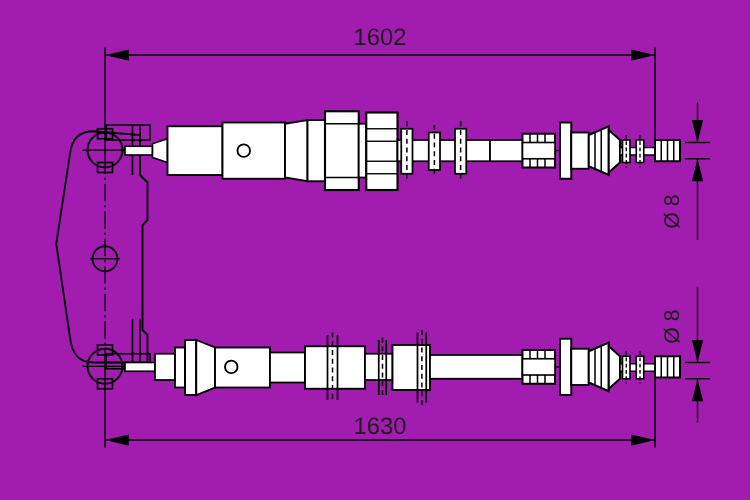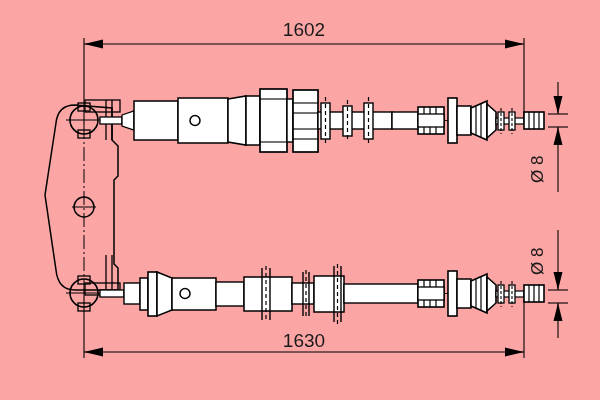--- a/index.html
+++ b/index.html
@@ -1,18 +1,18 @@
 <!DOCTYPE html>
 <html><head>
 <meta charset="utf-8">
 <style>
   html,body{margin:0;padding:0;background:#ffffff;}
   body{width:600px;height:400px;overflow:hidden;
        font-family:"Liberation Sans", sans-serif;}
-  #sheet{position:relative;width:600px;height:400px;background:#fca5a5;}
+  #sheet{position:relative;width:600px;height:400px;background:#a21caf;}
   svg{display:block;}
   .dimtext{font-family:"Liberation Sans", sans-serif;font-size:19px;fill:#1a1a1a;}
   .dimtext-small{font-family:"Liberation Sans", sans-serif;font-size:17px;fill:#1a1a1a;}
 </style>
 </head>
 <body>
 
 <div id="sheet">
 
 <svg width="600" height="400" viewBox="0 0 600 400">

